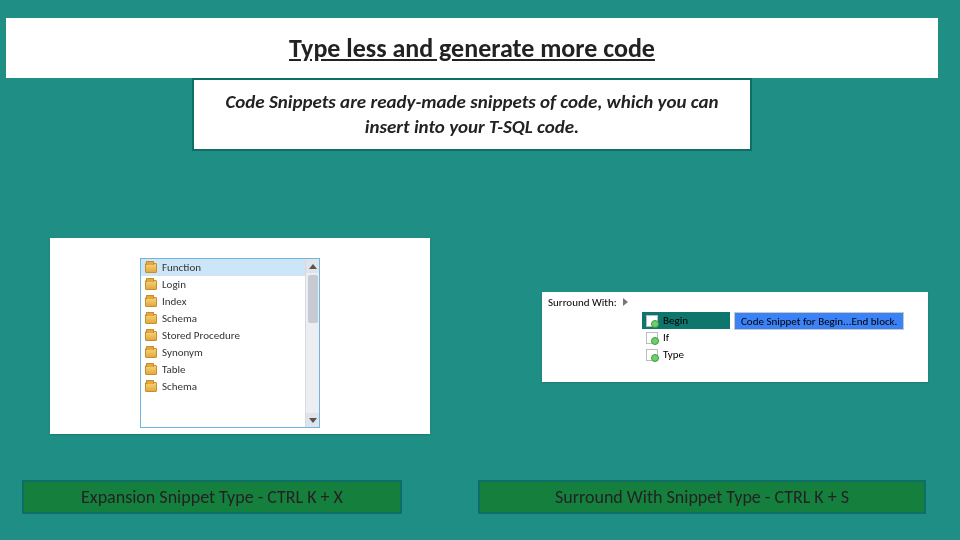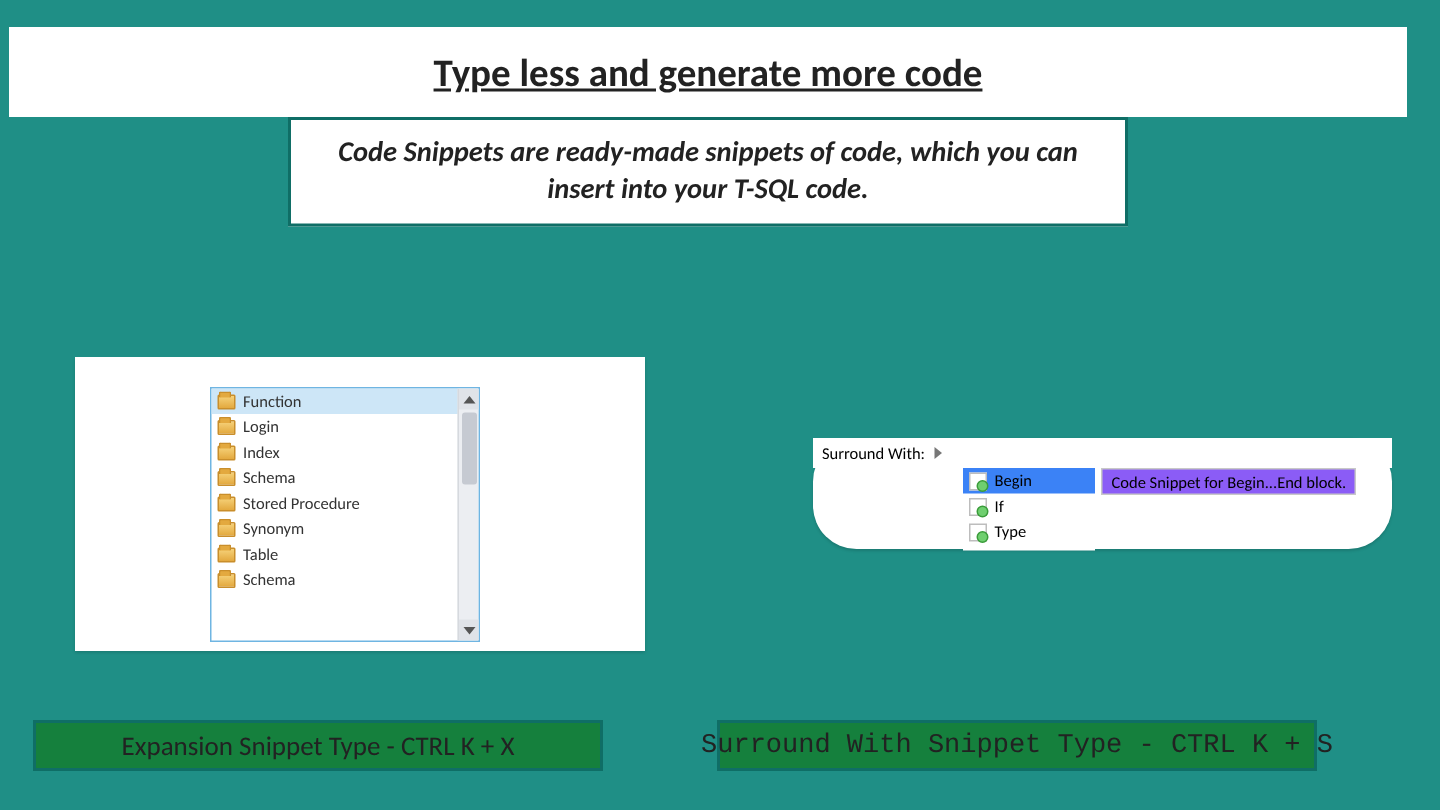--- a/index.html
+++ b/index.html
@@ -122,66 +122,65 @@
     background:#e0e3e8; display:flex;align-items:center;justify-content:center;
   }
   .scroll .btn.up{top:0;} .scroll .btn.dn{bottom:0;}
   .tri-up{width:0;height:0;border-left:4px solid transparent;border-right:4px solid transparent;border-bottom:5px solid #555;}
   .tri-dn{width:0;height:0;border-left:4px solid transparent;border-right:4px solid transparent;border-top:5px solid #555;}
   .scroll .thumb{position:absolute;left:2px;width:10px;top:16px;height:48px;background:#c6cad2;border-radius:2px;}
   
   .panel2 {
     position: absolute;
     right: 10px; top: 54px;
-    width: 386px; height: 74px;
+    width: 386px; height: 90px;
     background:#ffffff;
     box-shadow:0 1px 2px rgba(0,0,0,.15);
     font-size:11px;
-    border-radius:29px;
   }
   .p2-body{position:absolute; left:100px; top:20px;}
   .listbox2{
     background:#fff;
     width:88px; height:55px;
     position:relative;
   }
   .listbox2 .item{display:flex;align-items:center;height:17px;padding:0 4px;gap:5px;font-size:11px;}
-  .listbox2 .item.selected{background:#3b82f6;}
+  .listbox2 .item.selected{background:#0f766e;}
   .snip-ico{
     width:12px;height:12px;flex:0 0 12px;
     background:#fff;border:1px solid #bdbdbd;position:relative;
   }
   .snip-ico::after{
     content:"";position:absolute;right:-2px;bottom:-2px;
     width:6px;height:6px;border-radius:50%;
     background:#6fcf6f;border:1px solid #3a9c3a;
   }
   .tooltip{
     position:absolute; left:192px; top:20px;
     height:18px; padding:1px 6px;
-    background:#8b5cf6; border:1px solid #c8c8c8;
+    background:#3b82f6; border:1px solid #c8c8c8;
     font-size:11px; white-space:nowrap;
     display:flex;align-items:center;
   }
   
   .labels {
     position:absolute; left:22px; right:22px;
     bottom:26px; height:34px;
     display:flex; gap:76px;
   }
   .lab {
     background:#15803d;
     border:2px solid #0f6e66;
     height:34px;
     display:flex;align-items:center;justify-content:center;
     font-size:18px;font-weight:500;color:#222;
     white-space:nowrap;
   }
   .lab1{width:380px;}
-  .lab2{width:400px;font-family:Liberation Mono, monospace;}
+  .lab2{width:448px;}
 </style>
 </head>
 <body>
 
 <div class="slide">
 
   <div class="title">Type less and generate more code</div>
 
   <div class="intro-wrap">
     <div class="intro">Code Snippets are ready-made snippets of code, which you can insert into your T-SQL code.</div>

